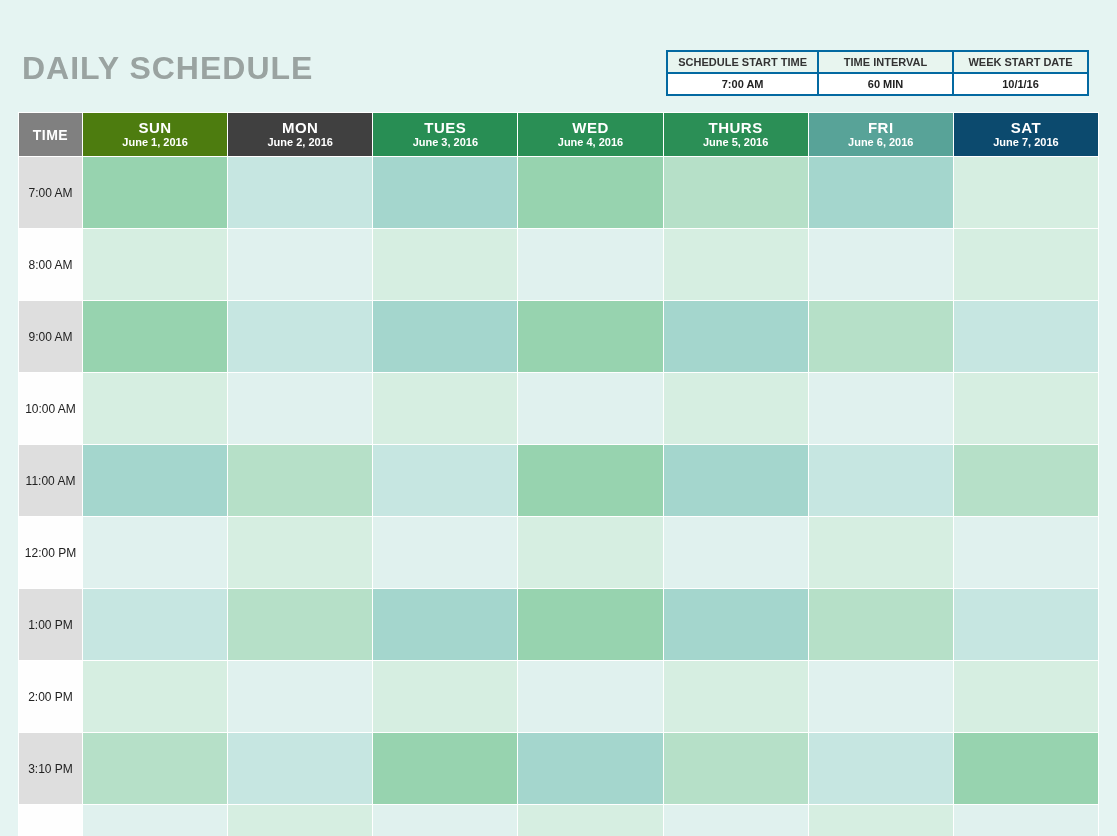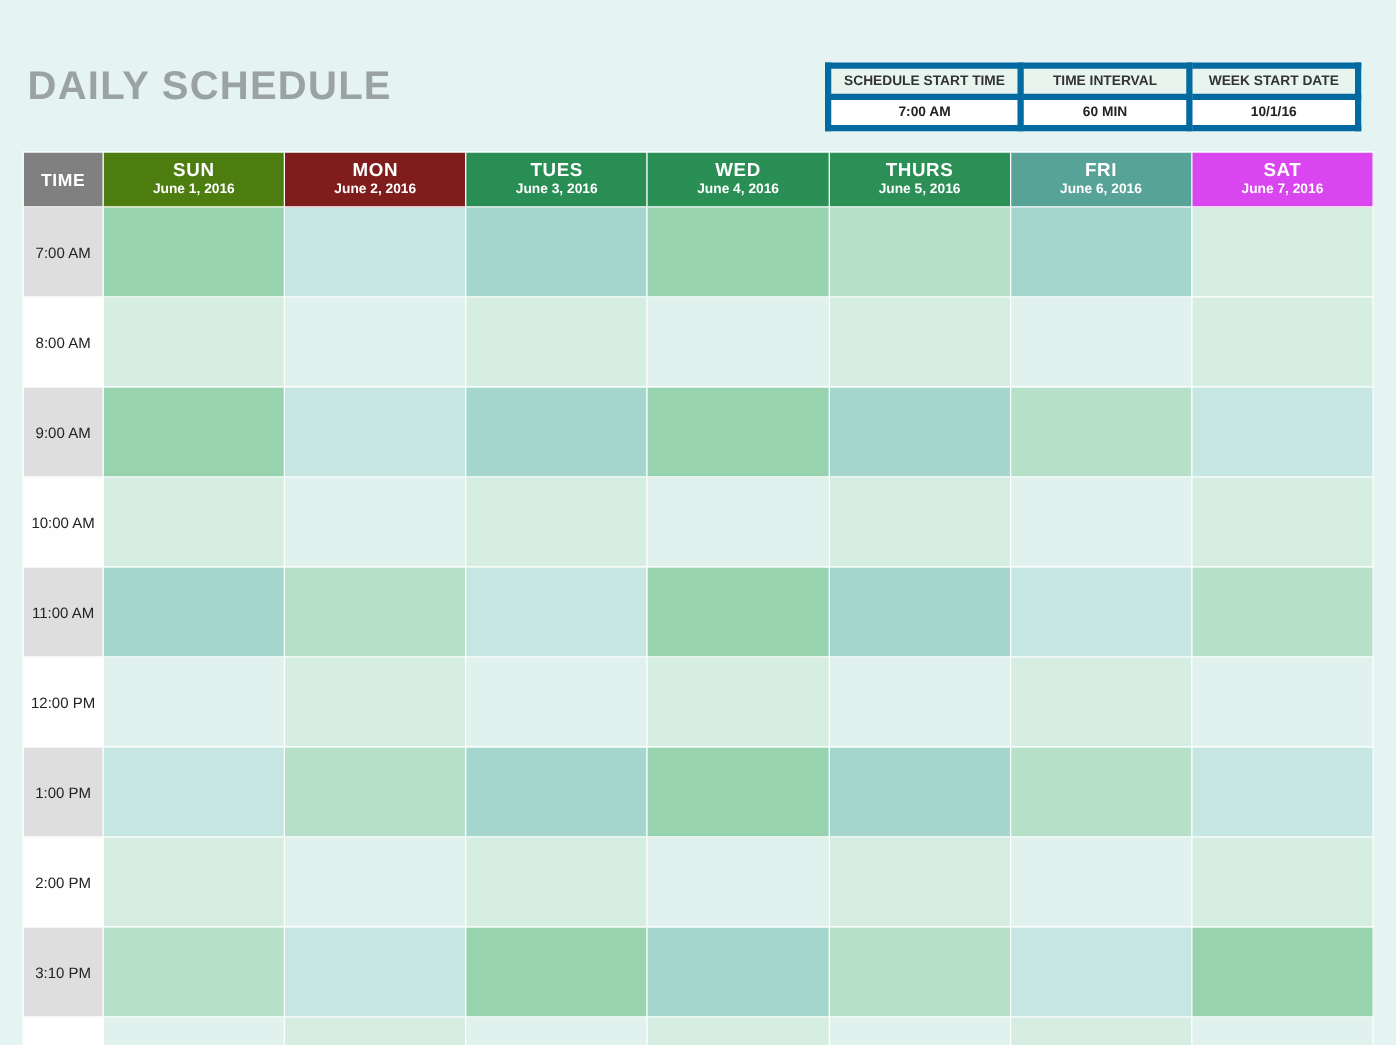--- a/index.html
+++ b/index.html
@@ -21,21 +21,21 @@
     font-size: 32px;
     font-weight: 700;
     color: #9aa3a1;
     letter-spacing: 1px;
   }
   .config-table {
     border-collapse: collapse;
     background: #fff;
   }
   .config-table th, .config-table td {
-    border: 5px solid #0369a1;
+    border: 2px solid #0369a1;
     padding: 4px 10px;
     text-align: center;
     font-size: 11px;
     vertical-align: middle;
   }
   .config-table th {
     background: #e8f5ef;
     font-weight: 700;
     color: #333;
     min-width: 135px;
@@ -78,26 +78,26 @@
     font-weight: 800;
     letter-spacing: 0.5px;
     line-height: 1.1;
   }
   .day-date {
     font-size: 11px;
     font-weight: 700;
     line-height: 1.2;
   }
   .day-head.sun  { background: #4d7c0f; }
-  .day-head.mon  { background: #7f1d1d; }
+  .day-head.mon  { background: #404040; }
   .day-head.tues { background: #288e54; }
   .day-head.wed  { background: #2a8f55; }
   .day-head.thurs{ background: #2b8f56; }
   .day-head.fri  { background: #58a398; }
-  .day-head.sat  { background: #d946ef; }
+  .day-head.sat  { background: #0c4a6e; }
 
   .time-cell {
     font-size: 12px;
     font-weight: 400;
     color: #222;
     text-align: center;
     vertical-align: middle;
     height: 72px;
   }
   .time-cell.shade { background: #dedede; }

